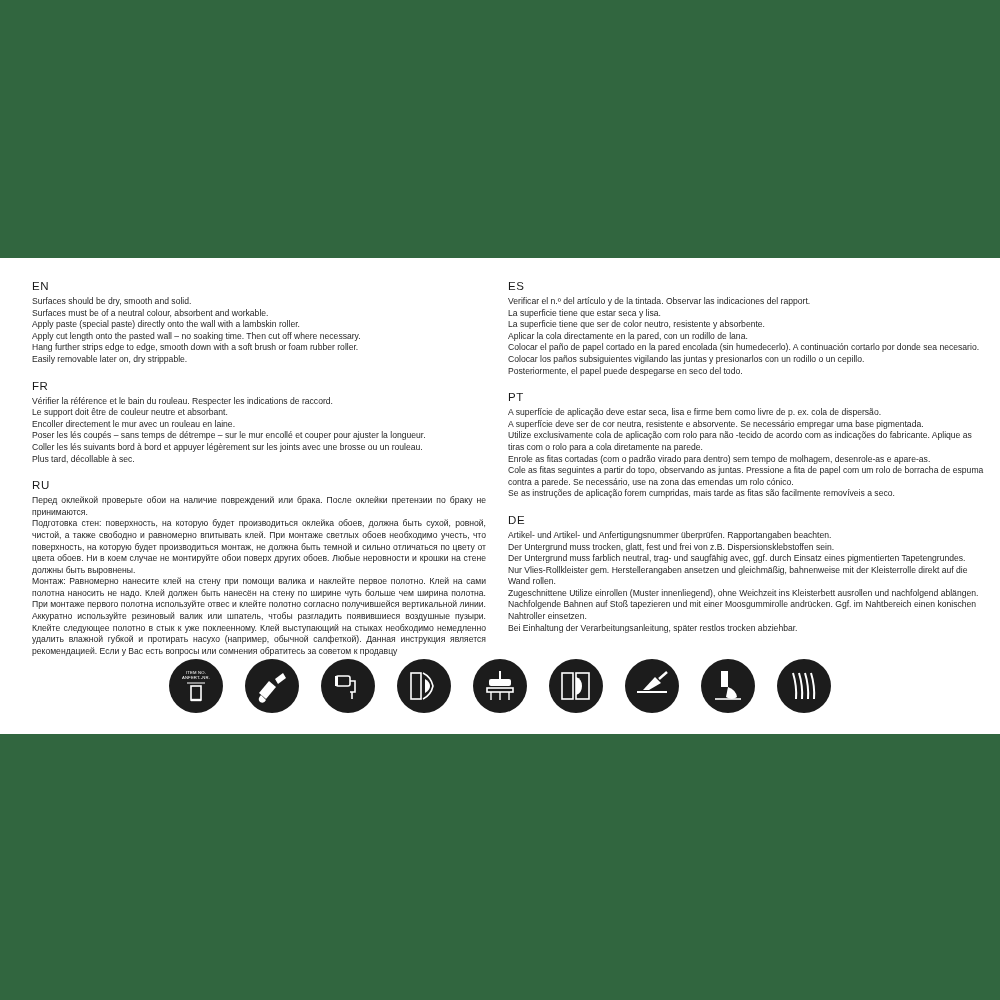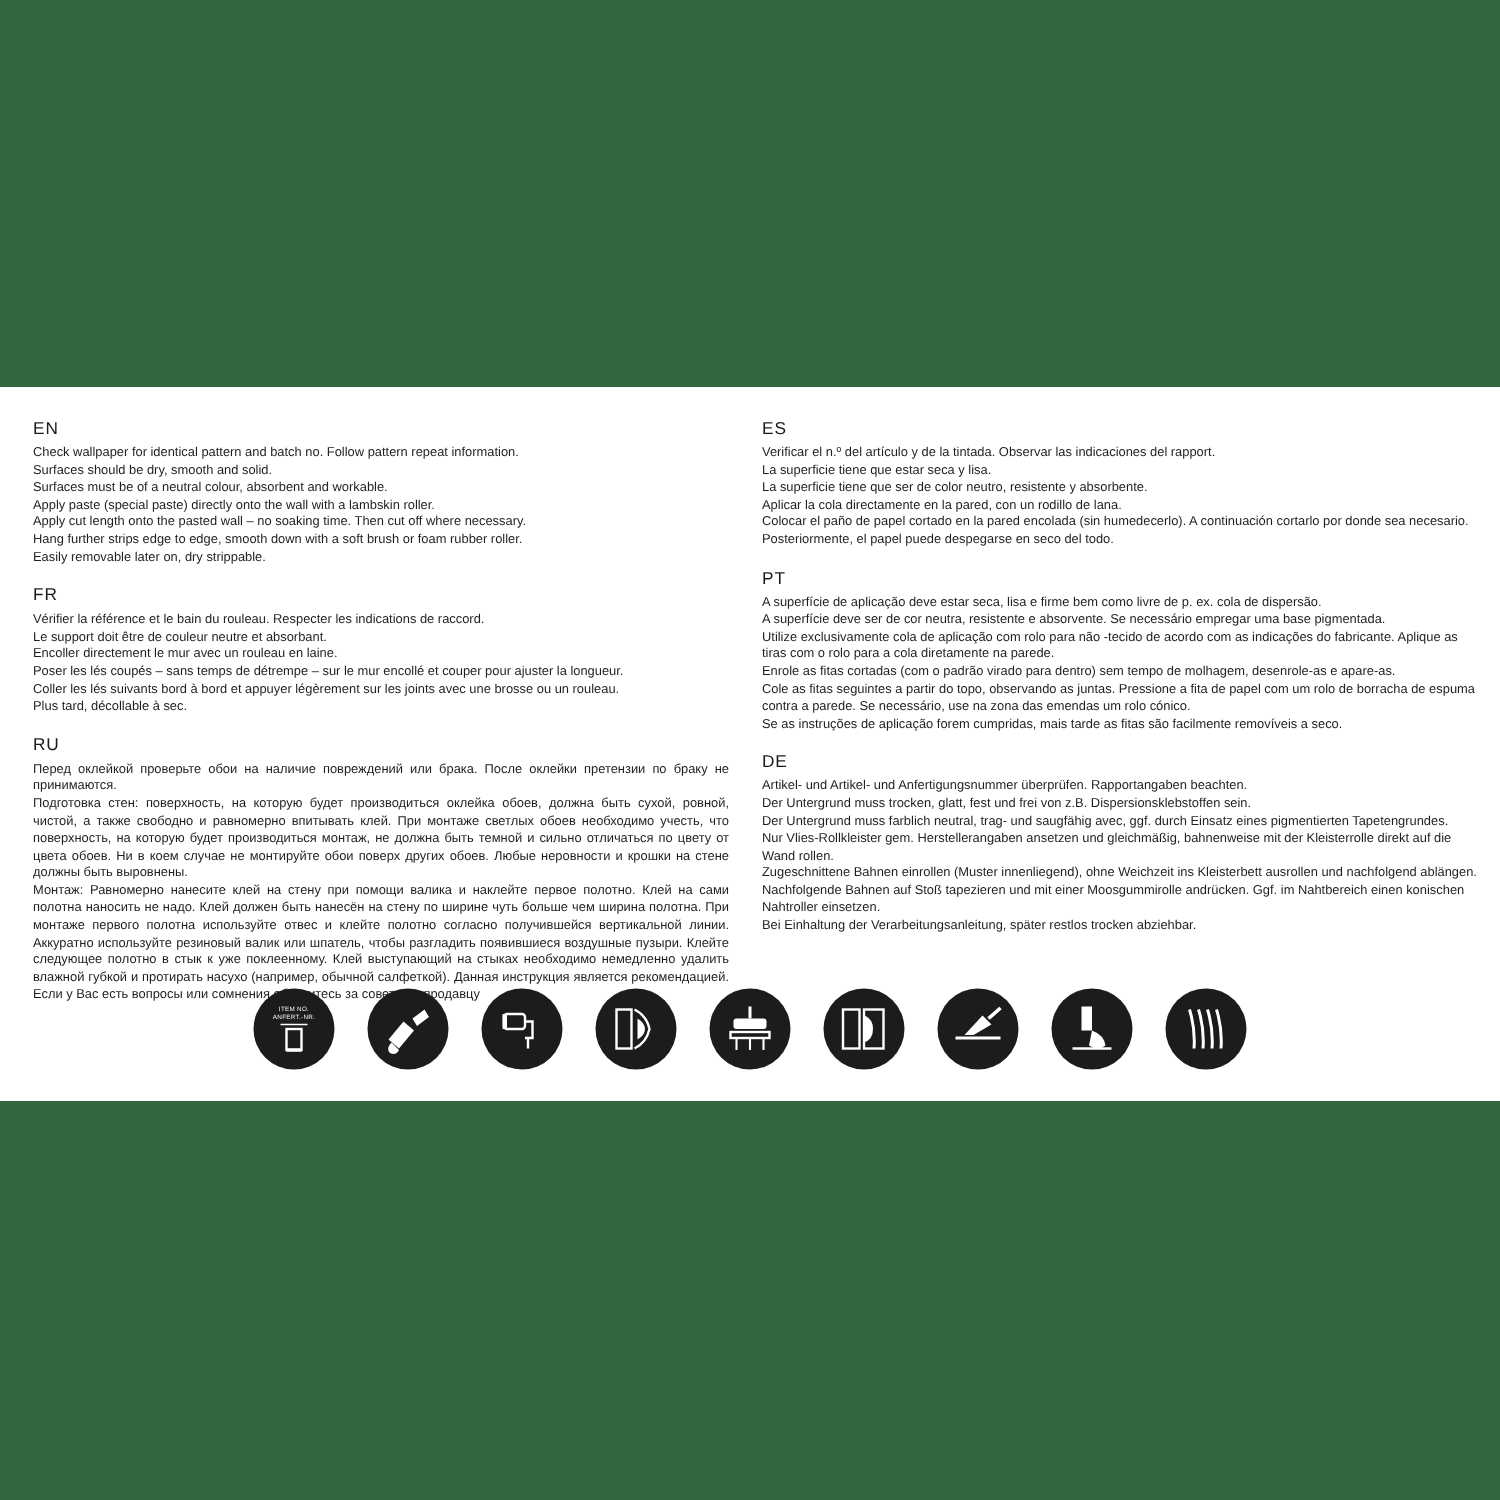--- a/index.html
+++ b/index.html
@@ -33,21 +33,21 @@
     top: 22px;
     width: 1000px;
     height: 390px;
     display: flex;
   }
   .col {
     width: 50%;
     box-sizing: border-box;
   }
   .col-left {
-    padding-left: 22px;
+    padding-left: 32px;
     padding-right: 14px;
   }
   .col-right {
     padding-left: 8px;
     padding-right: 14px;
   }
   .lang-block {
     margin-bottom: 14px;
   }
   .lang-title {
@@ -123,21 +123,20 @@
 
   <div class="sheet">
 
     <div class="columns">
 
       <div class="col col-left">
 
         <div class="lang-block">
           <div class="lang-title">EN</div>
           <div class="lang-lines">
-            <p>Check wallpaper for identical pattern and batch no. Follow pattern repeat information.</p>
             <p>Surfaces should be dry, smooth and solid.</p>
             <p>Surfaces must be of a neutral colour, absorbent and workable.</p>
             <p>Apply paste (special paste) directly onto the wall with a lambskin roller.</p>
             <p>Apply cut length onto the pasted wall – no soaking time. Then cut off where necessary.</p>
             <p>Hang further strips edge to edge, smooth down with a soft brush or foam rubber roller.</p>
             <p>Easily removable later on, dry strippable.</p>
           </div>
         </div>
 
         <div class="lang-block">
@@ -166,20 +165,21 @@
       <div class="col col-right">
 
         <div class="lang-block">
           <div class="lang-title">ES</div>
           <div class="lang-lines">
             <p>Verificar el n.º del artículo y de la tintada. Observar las indicaciones del rapport.</p>
             <p>La superficie tiene que estar seca y lisa.</p>
             <p>La superficie tiene que ser de color neutro, resistente y absorbente.</p>
             <p>Aplicar la cola directamente en la pared, con un rodillo de lana.</p>
             <p>Colocar el paño de papel cortado en la pared encolada (sin humedecerlo). A continuación cortarlo por donde sea necesario.</p>
+            <p>Colocar los paños subsiguientes vigilando las juntas y presionarlos con un rodillo o un cepillo.</p>
             <p>Posteriormente, el papel puede despegarse en seco del todo.</p>
           </div>
         </div>
 
         <div class="lang-block">
           <div class="lang-title">PT</div>
           <div class="lang-lines">
             <p>A superfície de aplicação deve estar seca, lisa e firme bem como livre de p. ex. cola de dispersão.</p>
             <p>A superfície deve ser de cor neutra, resistente e absorvente. Se necessário empregar uma base pigmentada.</p>
             <p>Utilize exclusivamente cola de aplicação com rolo para não -tecido de acordo com as indicações do fabricante. Aplique as tiras com o rolo para a cola diretamente na parede.</p>
@@ -189,21 +189,21 @@
           </div>
         </div>
 
         <div class="lang-block">
           <div class="lang-title">DE</div>
           <div class="lang-lines">
             <p>Artikel- und Artikel- und Anfertigungsnummer überprüfen. Rapportangaben beachten.</p>
             <p>Der Untergrund muss trocken, glatt, fest und frei von z.B. Dispersionsklebstoffen sein.</p>
             <p>Der Untergrund muss farblich neutral, trag- und saugfähig avec, ggf. durch Einsatz eines pigmentierten Tapetengrundes.</p>
             <p>Nur Vlies-Rollkleister gem. Herstellerangaben ansetzen und gleichmäßig, bahnenweise mit der Kleisterrolle direkt auf die Wand rollen.</p>
-            <p>Zugeschnittene Bahnen einrollen (Muster innenliegend), ohne Weichzeit ins Kleisterbett ausrollen und nachfolgend ablängen.</p>
+            <p>Zugeschnittene Utilize einrollen (Muster innenliegend), ohne Weichzeit ins Kleisterbett ausrollen und nachfolgend ablängen.</p>
             <p>Nachfolgende Bahnen auf Stoß tapezieren und mit einer Moosgummirolle andrücken. Ggf. im Nahtbereich einen konischen Nahtroller einsetzen.</p>
             <p>Bei Einhaltung der Verarbeitungsanleitung, später restlos trocken abziehbar.</p>
           </div>
         </div>
 
       </div>
 
     </div>
 
     <div class="icons-row">

